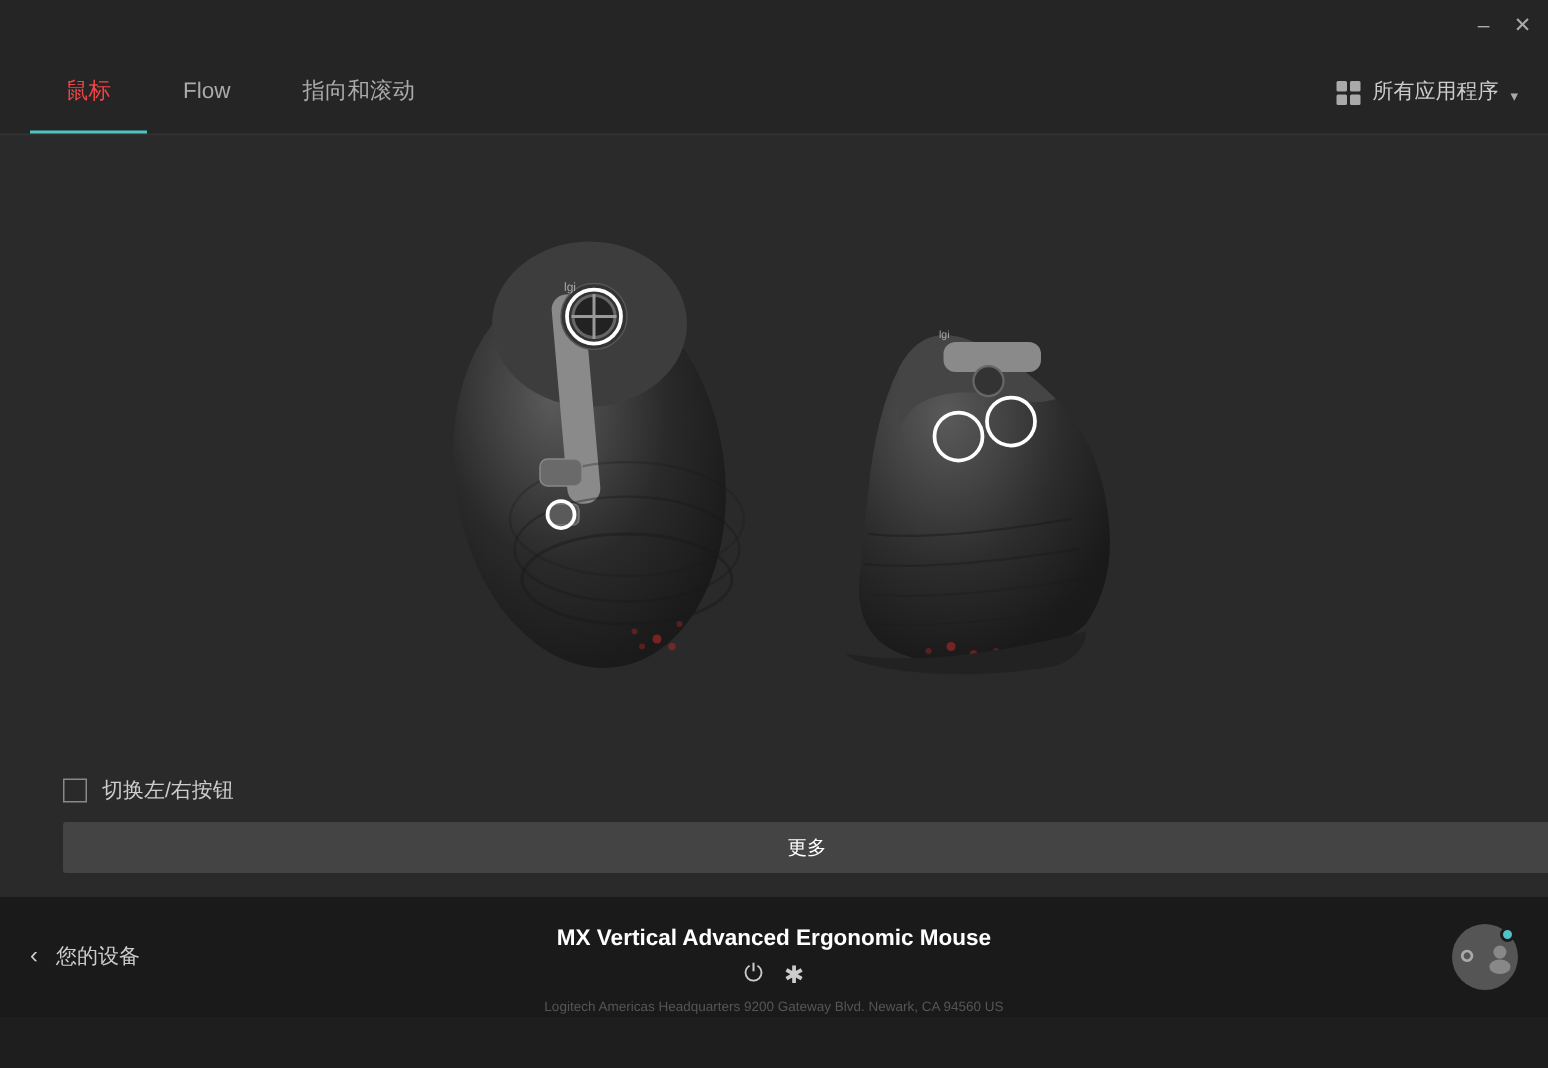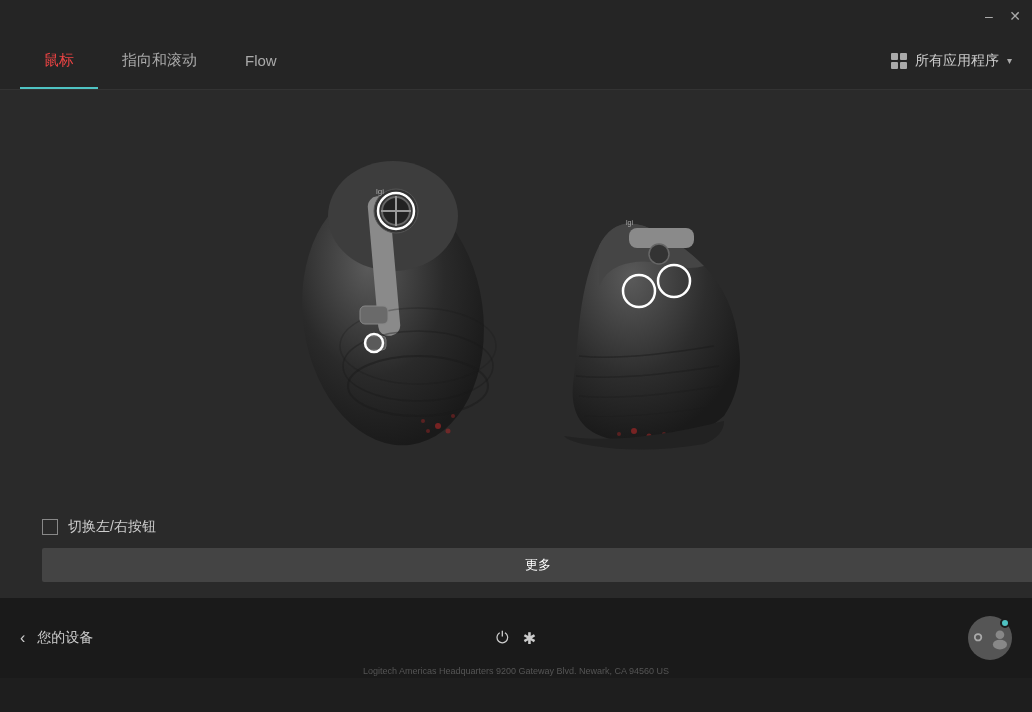--- a/index.html
+++ b/index.html
@@ -61,21 +61,21 @@
       position: absolute;
       bottom: 0;
       left: 0;
       right: 0;
       height: 2px;
       background: #4fc3c3;
     }
     .tab-spacer { flex: 1; }
     .app-selector {
       display: flex;
-      align-items: center;
+      align-items: flex-end;
       gap: 8px;
       color: #ccc;
       font-size: 14px;
       cursor: pointer;
     }
     .grid-icon {
       display: grid;
       grid-template-columns: 1fr 1fr;
       gap: 2px;
       width: 16px;
@@ -270,24 +270,24 @@
 <div class="title-bar">
   <div class="title-bar-btn">–</div>
   <div class="title-bar-btn">✕</div>
 </div>
 
 <div class="tab-bar">
   <div class="tab-item active">
     <span>鼠标</span>
   </div>
   <div class="tab-item">
+    <span>Flow</span>
+  </div>
+  <div class="tab-item">
     <span>指向和滚动</span>
-  </div>
-  <div class="tab-item">
-    <span>Flow</span>
   </div>
   <div class="tab-spacer"></div>
   <div class="app-selector">
     <div class="grid-icon">
       <span></span>
         <span></span>
         <span></span>
         <span></span>
     </div>
     <span>所有应用程序</span>
@@ -395,20 +395,21 @@
     </div>
   </div>
 </div>
 
 <div class="footer">
   <div class="footer-left">
     <span class="chevron-left">‹</span>
     <span>您的设备</span>
   </div>
   <div class="footer-center">
+    <div class="device-name">MX Vertical Advanced Ergonomic Mouse</div>
     <div class="device-icons">
 
       <span class="usb-icon">⏻</span>
 
       <span class="bt-icon">✱</span>
     </div>
   </div>
   <div class="footer-right">
     <div class="avatar">
       <span class="avatar-icon">⚬</span>

